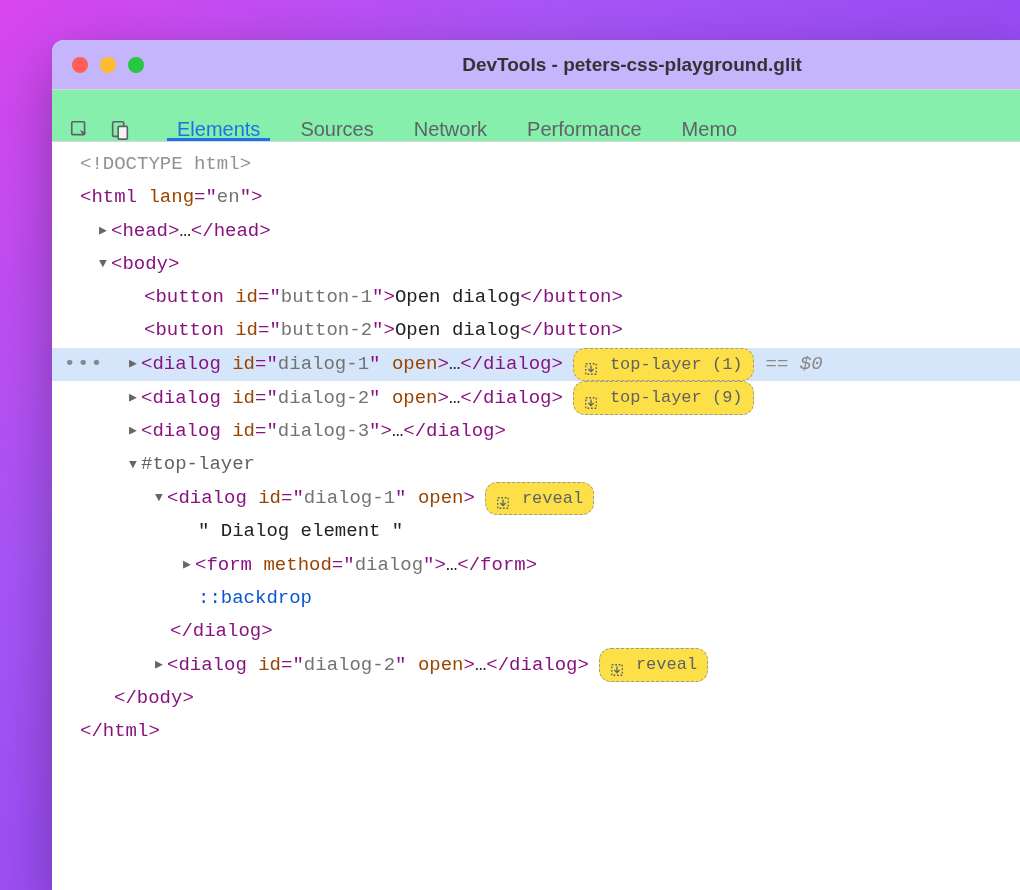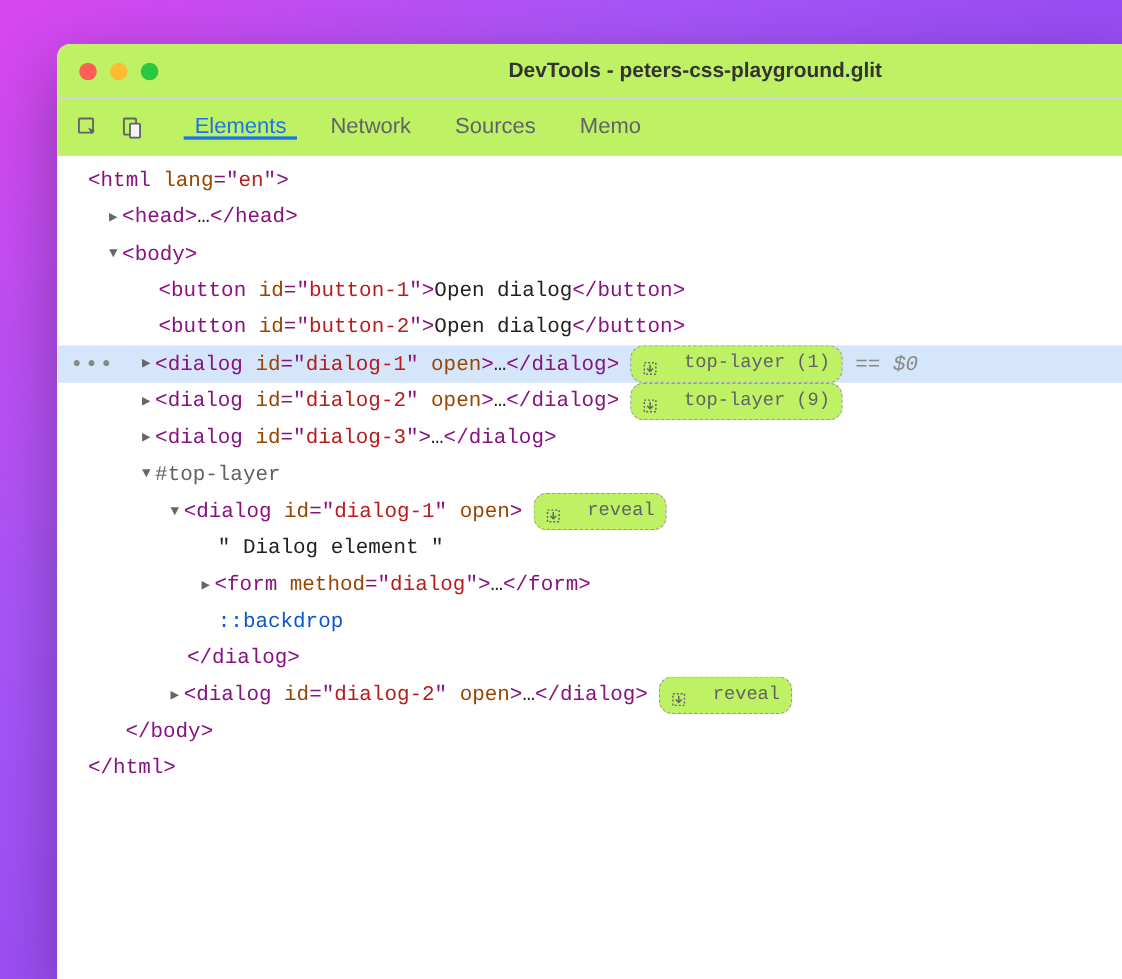--- a/index.html
+++ b/index.html
@@ -18,21 +18,21 @@
   bottom: 0;
   background: #fff;
   border-radius: 12px 0 0 0;
   box-shadow: 0 20px 60px rgba(0,0,0,0.3);
   overflow: hidden;
   display: flex;
   flex-direction: column;
 }
 .titlebar {
   height: 50px;
-  background: #bef264;
+  background: #c4b5fd;
   border-bottom: 1px solid #d8d8d8;
   display: flex;
   align-items: center;
   padding: 0 20px;
 }
 .traffic-lights { display: flex; gap: 12px; }
 .dot { width: 16px; height: 16px; border-radius: 50%; }
 .dot.close { background: #ff5f57; }
 .dot.min { background: #febc2e; }
 .dot.max { background: #28c840; }
@@ -40,24 +40,24 @@
   flex: 1;
   text-align: center;
   font-weight: 700;
   font-size: 19px;
   color: #333;
   margin-left: 120px;
   white-space: nowrap;
 }
 .tabbar {
   height: 52px;
-  background: #bef264;
+  background: #86efac;
   border-bottom: 1px solid #d8d8d8;
   display: flex;
-  align-items: center;
+  align-items: flex-end;
   padding: 0 8px;
   gap: 0;
 }
 .tool-btn {
   width: 40px;
   display: flex;
   align-items: center;
   justify-content: center;
   color: #5f6368;
 }
@@ -110,33 +110,33 @@
   font-size: 13px;
   text-align: center;
   user-select: none;
   margin-right: 1px;
 }
 .row.selected {
   background: #d5e6fb;
 }
 .t-tag { color: #881280; }
 .t-attr { color: #994500; }
-.t-val { color: #b91c1c; }
+.t-val { color: #737373; }
 .t-text { color: #222; }
 .t-comment { color: #919191; }
 .t-pseudo { color: #0b57d0; }
 .t-dim { color: #5f6368; }
 .badge {
   display: inline-flex;
   align-items: center;
-  gap: 24px;
+  gap: 12px;
   padding: 1px 10px;
   border: 1.5px dashed #999;
   border-radius: 12px;
-  background: #bef264;
+  background: #fde047;
   color: #5f6368;
   font-size: 17px;
   margin-left: 10px;
   cursor: pointer;
 }
 .badge-icon {
   width: 14px; height: 14px;
   display: inline-block;
 }
 .badge-icon svg { width: 14px; height: 14px; }
@@ -171,27 +171,32 @@
         </svg>
     </div>
     <div class="tool-btn">
       <svg viewBox="0 0 24 24" fill="none" stroke="currentColor" stroke-width="1.8">
           <rect x="4" y="3" width="12" height="16" rx="1"></rect>
           <rect x="10" y="8" width="10" height="14" rx="1" fill="#f1f3f4"></rect>
         </svg>
     </div>
     <div class="sep"></div>
     <div class="tab active">Elements</div>
+    <div class="tab">Sources</div>
     <div class="tab">Network</div>
-    <div class="tab">Sources</div>
+    <div class="tab">Performance</div>
     <div class="tab">Memo</div>
   </div>
 
   <div class="dom-tree">
 
+    <div class="row">
+      <span class="indent" style="width:28px"></span>
+      <span class="t-comment">&lt;!DOCTYPE html&gt;</span>
+    </div>
 
     <div class="row">
       <span class="indent" style="width:28px"></span>
       <span><span class="t-tag">&lt;html </span><span class="t-attr">lang</span><span class="t-tag">="</span><span class="t-val">en</span><span class="t-tag">"&gt;</span></span>
     </div>
 
     <div class="row">
       <span class="indent" style="width:44px"></span>
       <span class="toggle">▶</span>
       <span><span class="t-tag">&lt;head&gt;</span><span class="t-text">…</span><span class="t-tag">&lt;/head&gt;</span></span>

